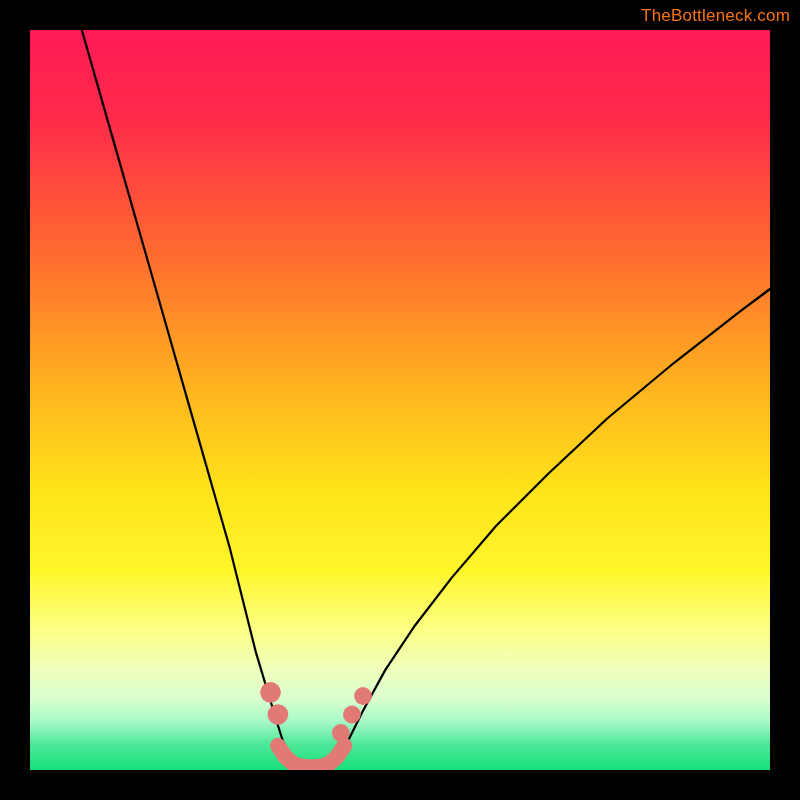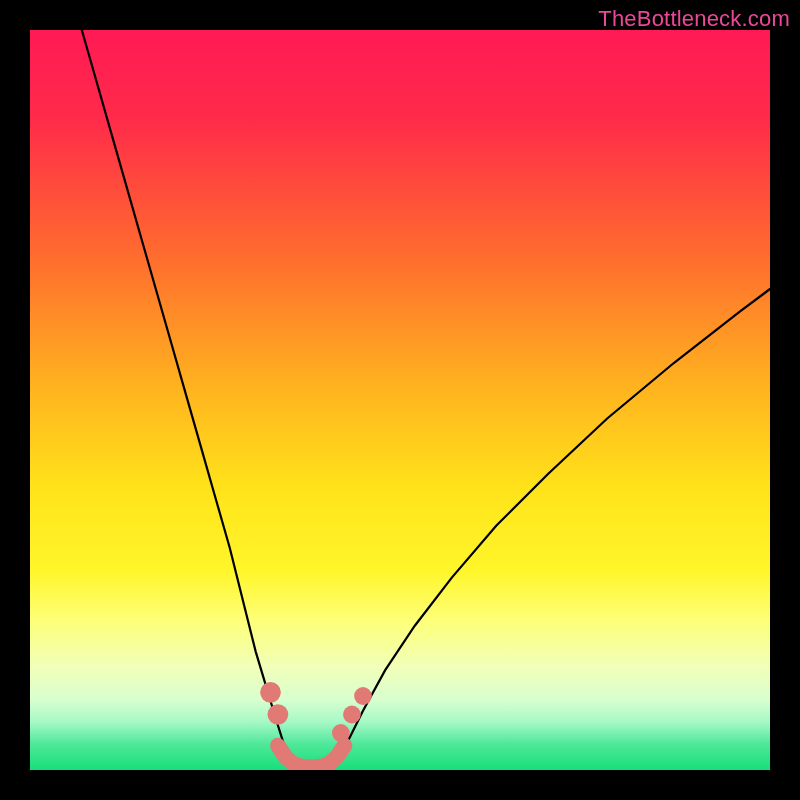--- a/index.html
+++ b/index.html
@@ -31,22 +31,22 @@
     position: absolute;
     left: 0;
     top: 0;
     width: 100%;
     height: 100%;
   }
   .watermark {
     position: absolute;
     top: 6px;
     right: 10px;
-    color: #ec4899;
-    font-size: 22px;
+    color: #f97316;
+    font-size: 17px;
     font-weight: 500;
     letter-spacing: 0.2px;
     z-index: 5;
   }
   svg.curves {
     position: absolute;
     left: 0;
     top: 0;
     width: 100%;
     height: 100%;

